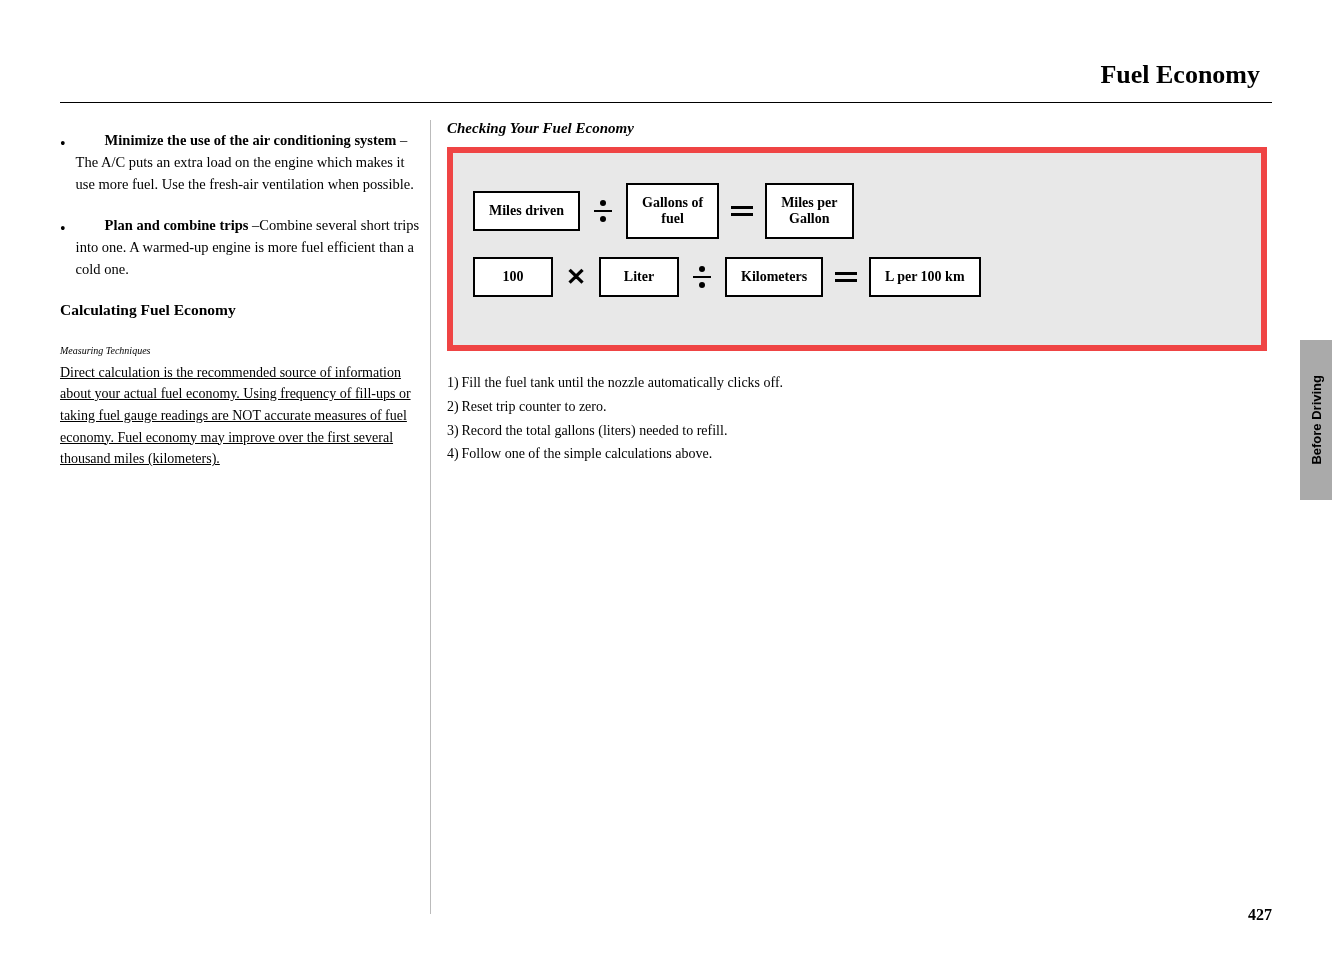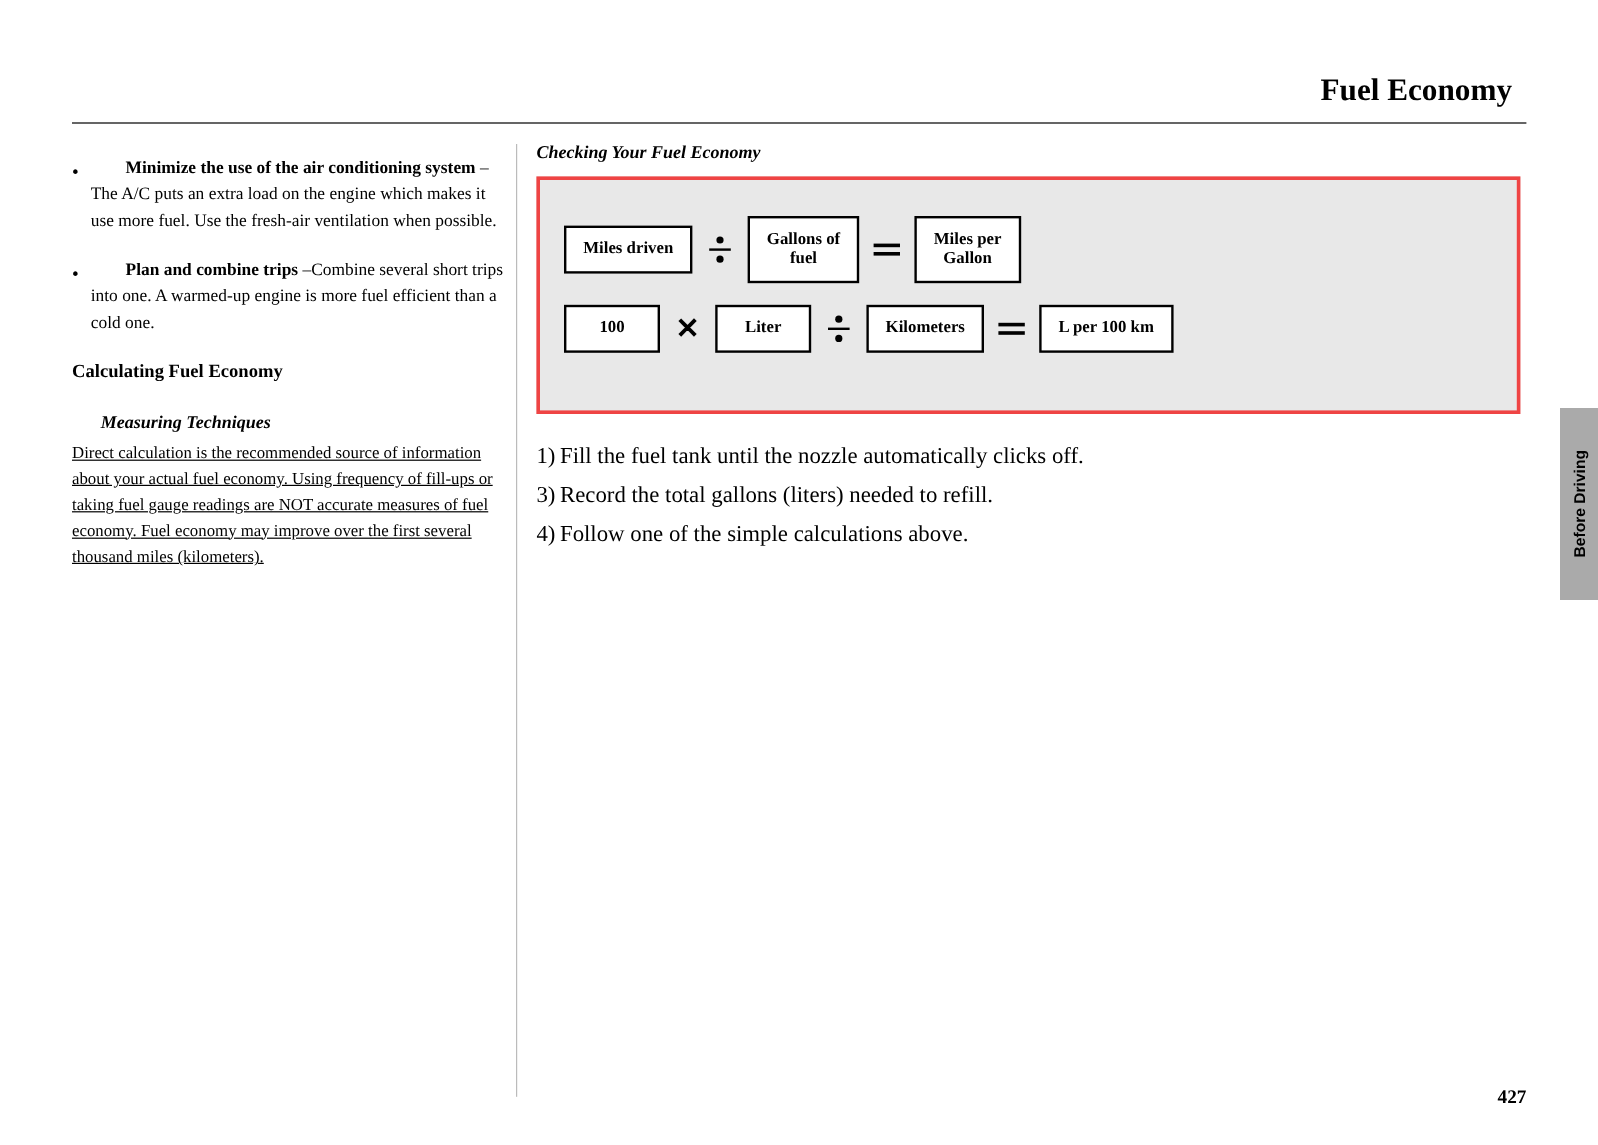--- a/index.html
+++ b/index.html
@@ -107,24 +107,23 @@
     }
 
     .calc-title {
       font-size: 15.5px;
       font-weight: bold;
       margin-bottom: 26px;
     }
 
     .measuring-title {
       font-style: italic;
-      font-weight: bold;
-      font-size: 15px;
+      font-weight: normal;
+      font-size: 10px;
       margin-bottom: 6px;
-      margin-left: 24px;
     }
 
     .body-text {
       font-size: 14px;
       line-height: 1.55;
       text-decoration: underline;
     }
 
     
     .right-col {
@@ -138,21 +137,21 @@
     .section-title {
       font-style: italic;
       font-weight: bold;
       font-size: 15px;
       margin-bottom: 10px;
     }
 
     
     .diagram-box {
       background: #e8e8e8;
-      border: 3px solid #ef4444;
+      border: 6px solid #ef4444;
       padding: 30px 20px 30px 20px;
       margin-bottom: 20px;
     }
 
     
     .formula-row {
       display: flex;
       align-items: center;
       margin-bottom: 18px;
       gap: 6px;
@@ -207,21 +206,21 @@
     .x-op {
       font-size: 24px;
       font-weight: bold;
       display: flex;
       align-items: center;
       justify-content: center;
       width: 34px;
     }
 
     .instructions-list {
-      font-size: 19px;
+      font-size: 14px;
       line-height: 1.7;
       font-family: Liberation Serif, serif;
     }
   </style>
 </head>
 <body>
 
 <div class="page-title">Fuel Economy</div>
 <div class="title-rule"></div>
 
@@ -305,16 +304,17 @@
         <div class="bar"></div>
         <div class="bar"></div>
       </div>
 
       <div class="formula-box">L per 100 km</div>
     </div>
   </div>
 
   <div class="instructions-list">
     <div>1) Fill the fuel tank until the nozzle automatically clicks off.</div>
+    <div>2) Reset trip counter to zero.</div>
     <div>3) Record the total gallons (liters) needed to refill.</div>
     <div>4) Follow one of the simple calculations above.</div>
   </div>
 </div>
 
 </body></html>

